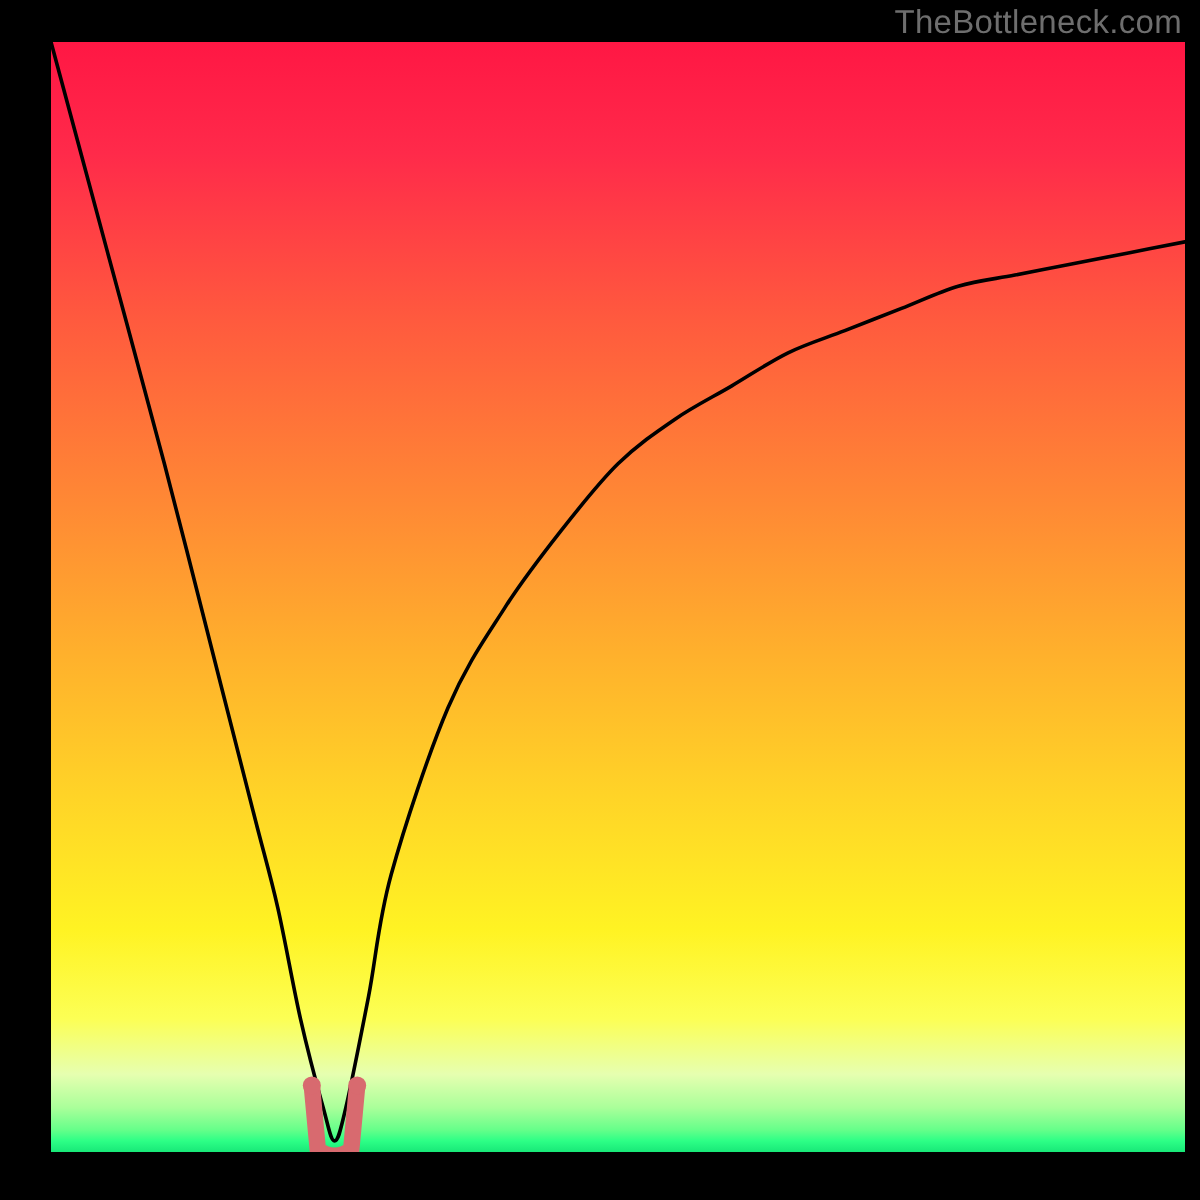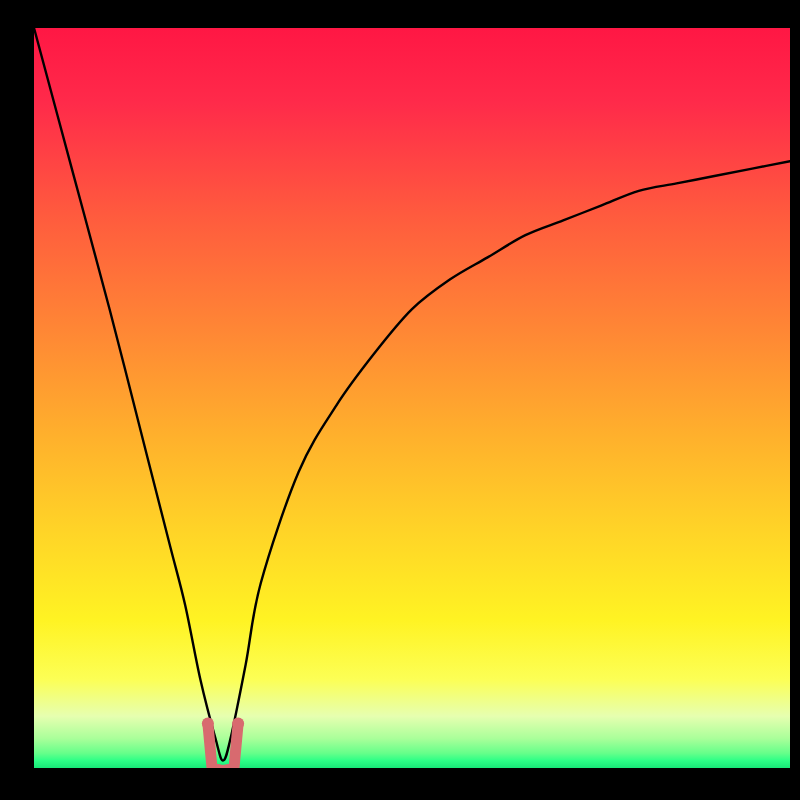--- a/index.html
+++ b/index.html
@@ -82,13 +82,14 @@
           <path d="M 173.88 695.6
                  L 177.88 738.6
                  Q 189 746.6 200.12 738.6
                  L 204.12 695.6" fill="none" stroke="#d86a6f" stroke-width="11" stroke-linecap="round" stroke-linejoin="round"></path>
           <circle cx="173.88" cy="695.6" r="6" fill="#d86a6f"></circle>
           <circle cx="204.12" cy="695.6" r="6" fill="#d86a6f"></circle>
         </g>
     </svg>
   </div>
 
+  <div class="watermark">TheBottleneck.com</div>
 </div>
 
 </body></html>

